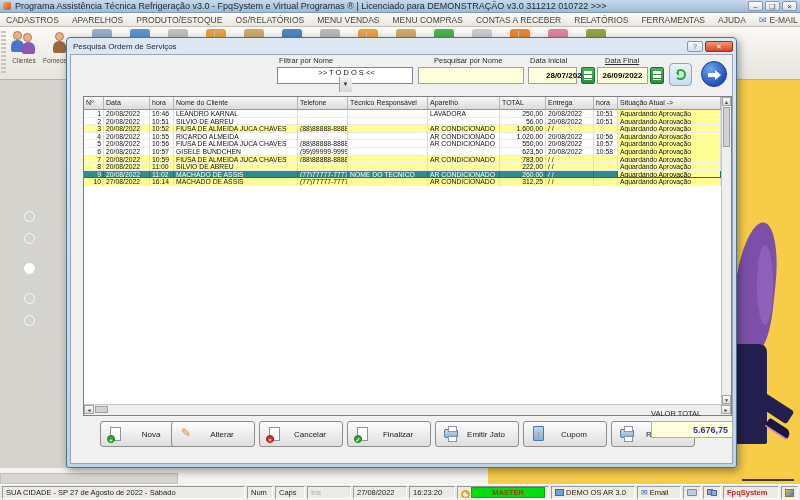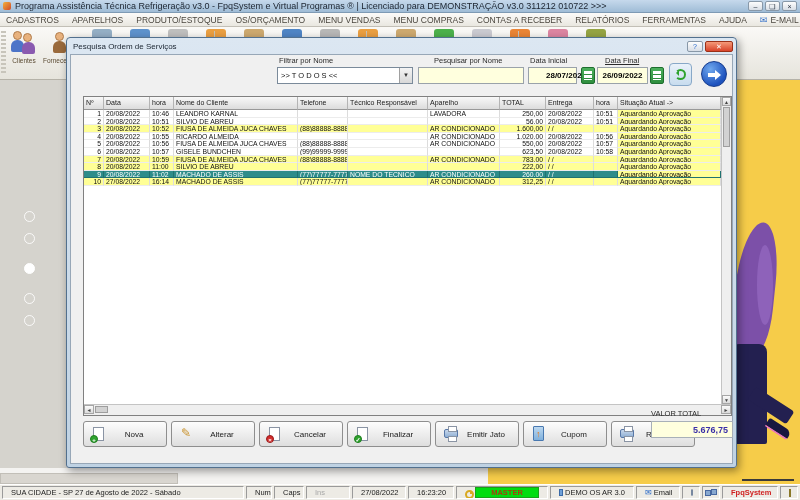--- a/index.html
+++ b/index.html
@@ -65,21 +65,21 @@
     background:linear-gradient(#FDFDFD,#D8DEE6); border:1px solid #8898A8; border-radius:2px; margin-right:2px; }
   .dlg-close { width:28px; height:11px; font-size:7px; line-height:10px; text-align:center; color:#FFF;
     background:linear-gradient(#F59A7A,#D8442A); border:1px solid #9A3018; border-radius:2px; }
   .dlg-body { position:absolute; left:3px; right:3px; top:16px; bottom:3px; background:#F0F0F0;
     border:1px solid #97A7B7; }
 
   .panel-label { position:absolute; height:20px; background:linear-gradient(#FEFEFE,#ECECEC);
     border:1px solid #A8A8A8; border-radius:2px; font-weight:bold; font-size:8px; color:#1A1A1A;
     display:flex; align-items:center; justify-content:center; }
   .field-label { position:absolute; font-size:7.5px; color:#2A2A2A; white-space:nowrap; }
-  .combo { position:absolute; height:17px; background:#FFF; border:1px solid #7A8A9A; display:flex; align-items:center; }
+  .combo { position:absolute; height:17px; background:#FFF; border:1px solid #7A8A9A; display:flex; align-items:center;flex-direction:column; }
   .combo-text { flex:1; font-size:7.5px; padding-left:3px; color:#111; }
   .combo-arrow { width:13px; height:15px; background:linear-gradient(#F4F4F4,#D8D8D8); border-left:1px solid #A0A0A0;
     font-size:6px; line-height:15px; text-align:center; color:#333; }
   .input-yellow { position:absolute; height:17px; background:#FFFFDE; border:1px solid #9AA2AA; }
   .date-field { position:absolute; height:17px; background:#FFFFDE; border:1px solid #9AA2AA;
     font-weight:bold; font-size:8px; display:flex; align-items:center; justify-content:center; color:#000; }
   .cal-btn { position:absolute; width:14px; height:17px; background:linear-gradient(#4CB05C,#2E8E3E);
     border:1px solid #1E6E2E; border-radius:2px; }
   .cal-btn::after { content:""; position:absolute; left:2px; top:3px; right:2px; bottom:3px;
     background:linear-gradient(#FFF 0 3px, #2E8E3E 3px 4px, #FFF 4px 7px, #2E8E3E 7px 8px, #FFF 8px); }
@@ -134,21 +134,21 @@
   .coupon-ic::after { content:"\2191"; position:absolute; left:2px; top:2px; font-size:9px; font-weight:bold; color:#E87818; }
 
   .valor-label { position:absolute; font-size:7.5px; color:#2A2A2A; }
   .valor-field { position:absolute; width:82px; height:17px; background:#FFFFDE; border:1px solid #A8B0B8;
     font-weight:bold; font-size:9px; color:#3A2FA8; text-align:right; padding:3px 4px 0 0; }
 
   
   .statusbar { position:absolute; left:0; top:484px; width:800px; height:16px; background:#EDEBE5;
     border-top:1px solid #FFF; display:flex; gap:2px; padding:1px 2px; }
   .sb-panel { border:1px solid; border-color:#9A9A9A #FFF #FFF #9A9A9A; background:#EDEBE5;
-    font-size:7.5px; color:#222; display:flex; align-items:center; padding:0 8px; white-space:nowrap; overflow:hidden; }
+    font-size:7.5px; color:#222; display:flex; align-items:center; padding:0 3px; white-space:nowrap; overflow:hidden; }
   .sb-city { flex:1; }
   .sb-dim { color:#A8A8A8; }
   .master-box { background:#00DD10; border:1px solid #18A018; color:#A04010; font-weight:bold;
     flex:1; text-align:center; font-size:7.5px; padding:0 6px; }
   .key-ic { width:8px; height:8px; position:relative; margin-right:2px; flex:0 0 auto; }
   .key-ic::before { content:""; position:absolute; left:0; top:1px; width:5px; height:5px; border:2px solid #D8A820; border-radius:50%; }
   .key-ic::after { content:""; position:absolute; left:5px; top:3px; width:3px; height:2px; background:#D8A820; }
   .mini-monitor { width:9px; height:7px; background:#6FA0D8; border:1px solid #3A6AA8; margin-right:2px; }
   .mini-printer { width:10px; height:7px; background:#C0CCDC; border:1px solid #7888A0; border-radius:1px; }
   .mini-net { width:10px; height:7px; position:relative; }
@@ -167,21 +167,21 @@
     <div class="win-btn">–</div>
     <div class="win-btn">❏</div>
     <div class="win-btn">×</div>
   </div>
 </div>
 
 <div class="menubar">
   <span class="menu-item">CADASTROS</span>
   <span class="menu-item">APARELHOS</span>
   <span class="menu-item">PRODUTO/ESTOQUE</span>
-  <span class="menu-item">OS/ORÇAMENTO</span>
+  <span class="menu-item">OS/RELATÓRIOS</span>
   <span class="menu-item">MENU VENDAS</span>
   <span class="menu-item">MENU COMPRAS</span>
   <span class="menu-item">CONTAS A RECEBER</span>
   <span class="menu-item">RELATÓRIOS</span>
   <span class="menu-item">FERRAMENTAS</span>
   <span class="menu-item">AJUDA</span>
   <span class="menu-item menu-email">
     <span class="envelope-glyph">✉</span>
     <span>E-MAIL</span>
   </span>
@@ -430,21 +430,21 @@
         <div class="sb-thumb" style="left:1px; top:10px; width:7px; height:40px;"></div>
         <div class="sb-btn" style="left:0; bottom:0; width:9px; height:9px; line-height:8px;">▼</div>
       </div>
       <div class="hscroll">
         <div class="sb-btn" style="left:0; top:0; width:10px; height:9px; line-height:8px;">◄</div>
         <div class="sb-thumb" style="left:11px; top:1px; width:13px; height:7px;"></div>
         <div class="sb-btn" style="right:0; top:0; width:10px; height:9px; line-height:8px;">►</div>
       </div>
     </div>
 
-    <div class="btn" style="left:12px; top:366px;">
+    <div class="btn" style="left:29px; top:366px;">
       <span class="doc-ic"></span>
       <span class="badge green">+</span>
       <span class="lbl">Nova</span>
     </div>
     <div class="btn" style="left:100px; top:366px;">
       <span class="pencil-ic">✎</span>
       <span class="lbl">Alterar</span>
     </div>
     <div class="btn" style="left:276px; top:366px;">
       <span class="doc-ic"></span>

